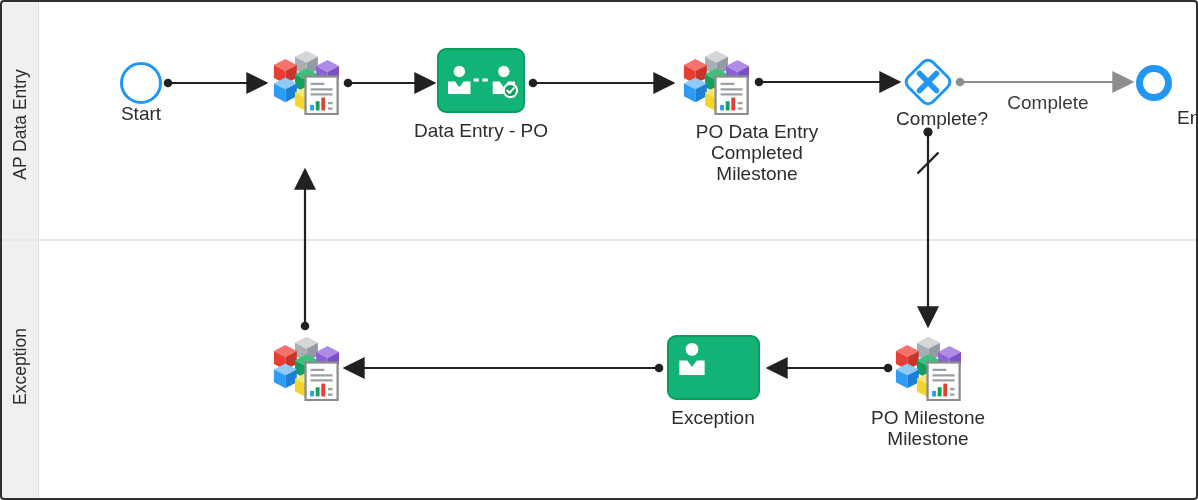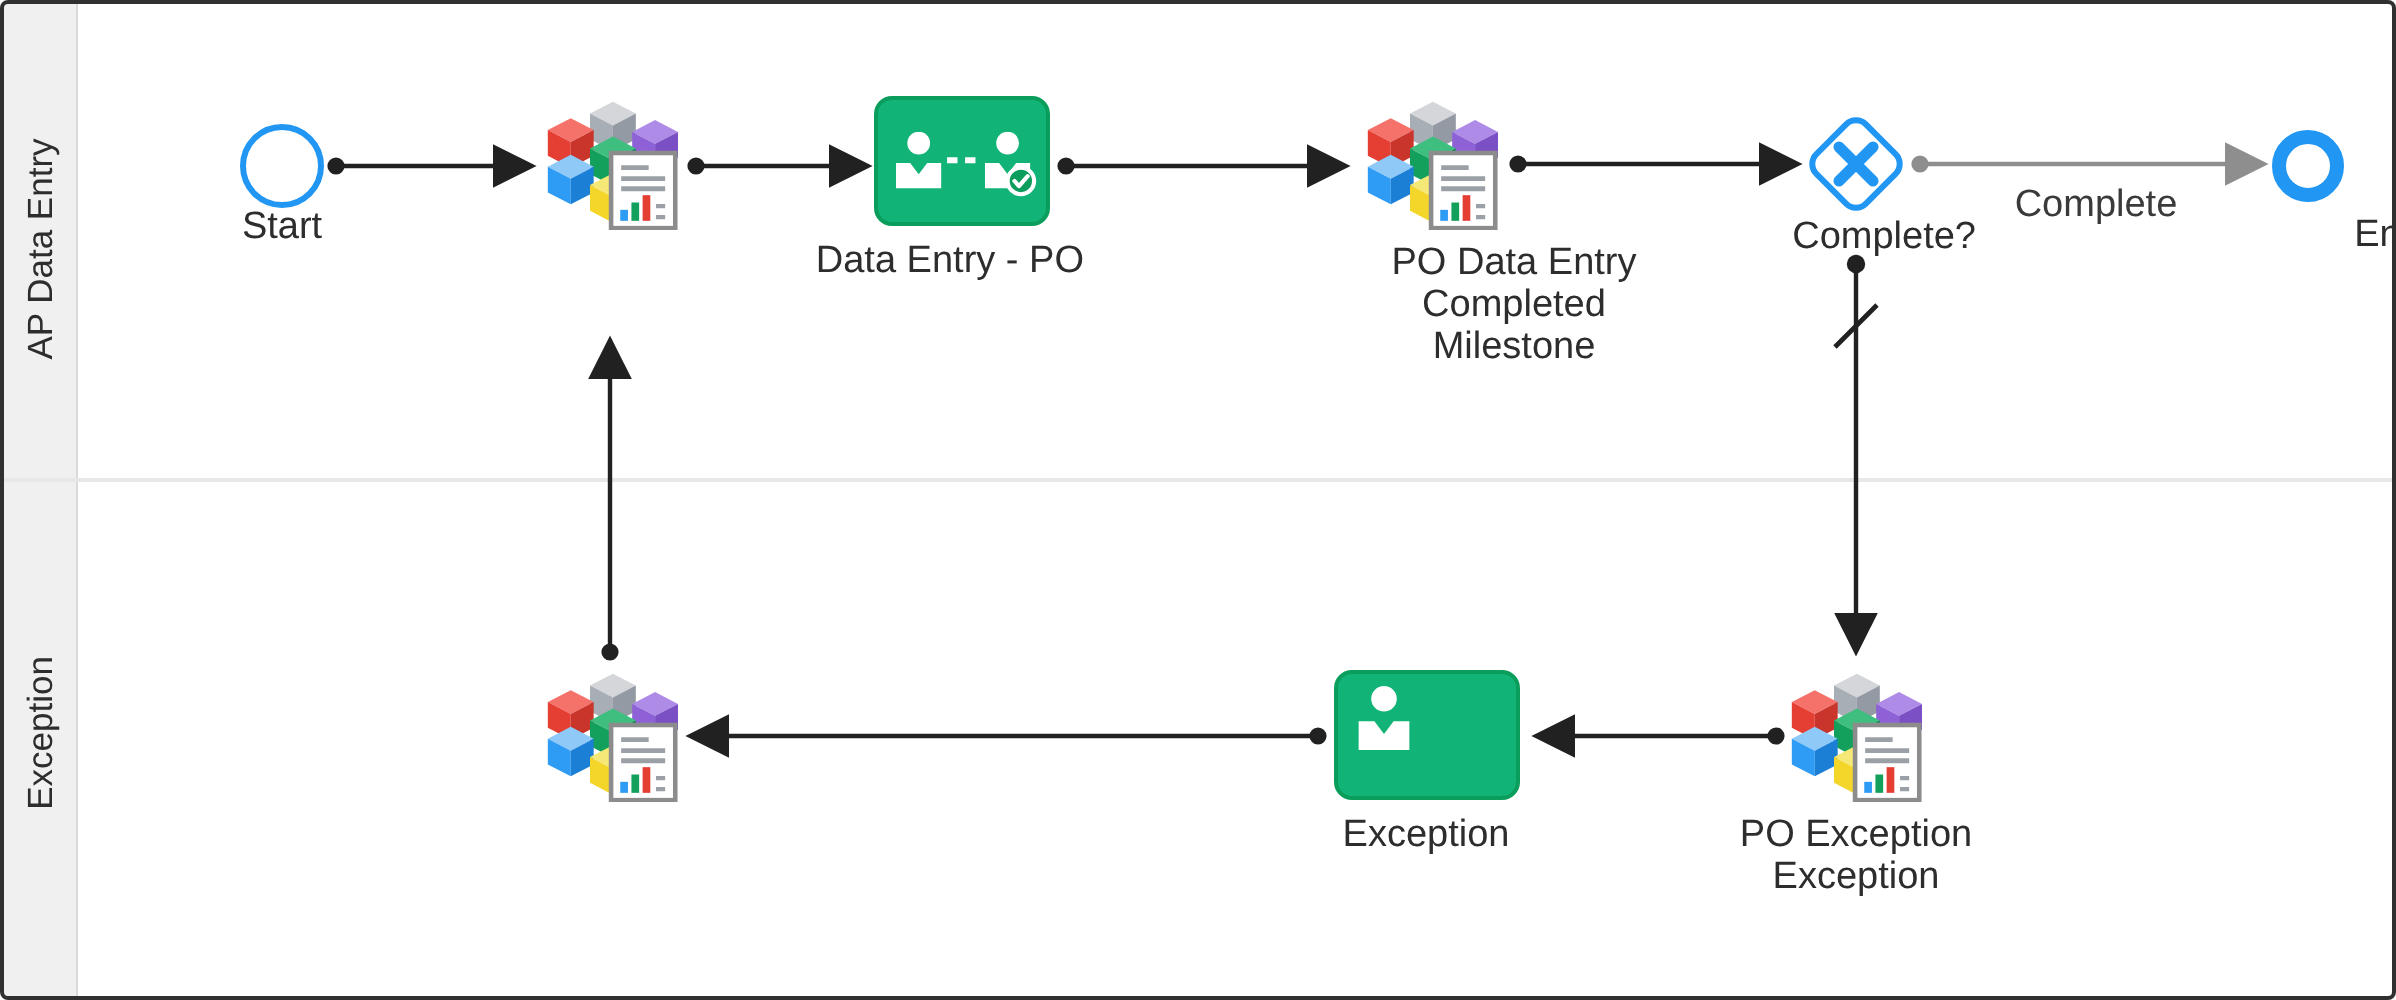--- a/index.html
+++ b/index.html
@@ -18,21 +18,21 @@
   .event-end{left:1136px;top:65px;width:36px;height:36px;border:7px solid #2196F3;border-radius:50%;background:#fff;box-sizing:border-box;}
   .task{background:#12B376;border:2.5px solid #0A9D5C;border-radius:9px;box-sizing:border-box;}
   .task-dataentry{left:437px;top:48px;width:88px;height:65px;}
   .task-exception{left:667px;top:335px;width:93px;height:65px;}
   .task svg{position:absolute;color:#ffffff;}
   .dataentry-people{left:7px;top:14px;}
   .exception-person{left:10px;top:6px;}
   .label{position:absolute;z-index:6;font-size:19px;line-height:21px;color:#2d2d2d;text-align:center;}
   .lbl-start{left:101px;top:103px;width:80px;}
   .lbl-waiting{left:213px;top:121px;width:184px;}
-  .lbl-dataentry{left:372px;top:120px;width:170px;text-align:right;}
+  .lbl-dataentry{left:396px;top:120px;width:170px;}
   .lbl-completed{left:637px;top:121px;width:160px;margin-left:40px;}
   .lbl-gateway{left:868px;top:108px;width:120px;text-align:right;}
   .lbl-complete-flow{left:988px;top:92px;width:120px;color:#3a3a3a;}
   .lbl-end{left:1154px;top:107px;width:80px;}
   .lbl-exception-ms{left:868px;top:407px;width:120px;}
   .lbl-exception-task{left:653px;top:407px;width:120px;}
   .lbl-resolved{left:211px;top:407px;width:190px;}
 </style>
 </head>
 <body>
@@ -178,21 +178,21 @@
   <div class="label lbl-gateway">Complete?</div>
 
   <div class="label lbl-complete-flow">Complete</div>
 
   <div class="node event-end"></div>
   <div class="label lbl-end">End</div>
 
   <svg class="node" style="left:893px;top:335px" width="70" height="66" viewBox="0 0 76 72">
       <use href="#milestone"></use>
     </svg>
-  <div class="label lbl-exception-ms">PO Exception Exception</div>
+  <div class="label lbl-exception-ms">PO Milestone Milestone</div>
 
   <div class="node task task-exception">
     <svg class="exception-person" width="26" height="32" viewBox="0 0 24 30">
       <use href="#person" width="24" height="30"></use>
     </svg>
   </div>
   <div class="label lbl-exception-task">Exception</div>
 
   <svg class="node" style="left:271px;top:335px" width="70" height="66" viewBox="0 0 76 72">
       <use href="#milestone"></use>

